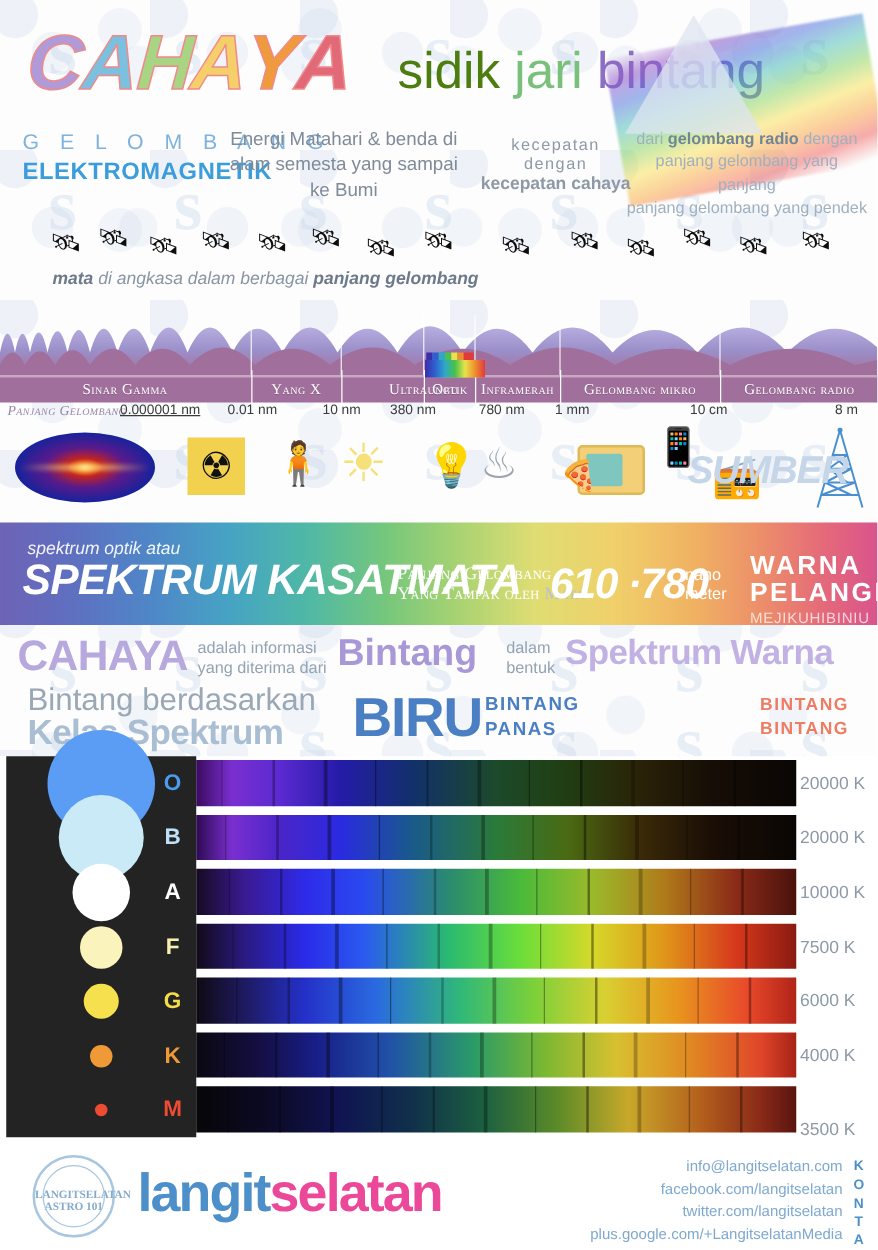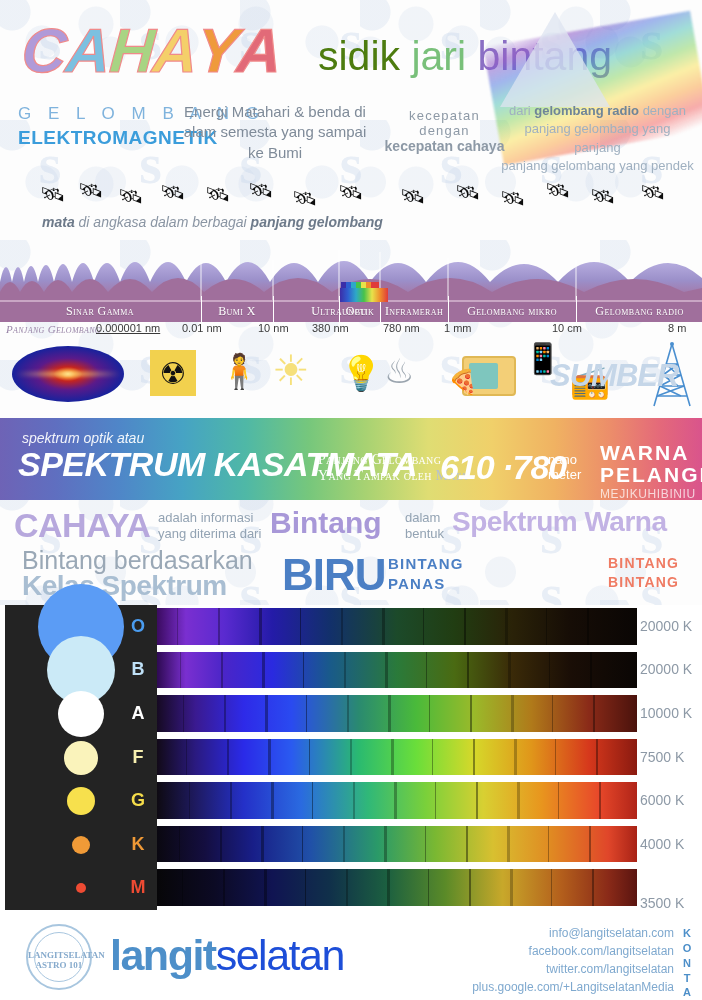--- a/index.html
+++ b/index.html
@@ -157,21 +157,21 @@
   
   .footer { position:relative; z-index:3; height:92px; background:#ffffff; }
   .seal { position:absolute; left:26px; top:14px; width:66px; height:66px; border-radius:50%;
           border:2px solid #a8c6df; }
   .seal:after{content:""; position:absolute; left:6px; top:6px; right:6px; bottom:6px;
               border:1px solid #a8c6df; border-radius:50%;}
   .sealtxt { position:absolute; left:0; right:0; top:24px; text-align:center;
              font:700 9px "Liberation Serif",serif; color:#86aacc;}
   .brand { position:absolute; left:110px; top:24px; font-size:43px; line-height:1; letter-spacing:-1.5px;}
   .brand .b1{ font-weight:700; color:#4d8fc9;}
-  .brand .b2{ font-weight:400; color:#1d4ed8;}
+  .brand .b2{ font-weight:700; color:#ec4899;}
   .contacts { position:absolute; right:28px; top:14px; text-align:right; color:#7fa9cf;
               font:400 12px "Liberation Sans",sans-serif; line-height:1.5;}
   .kontak { position:absolute; right:8px; top:16px; width:14px; text-align:center;
             font:700 11px "Liberation Sans",sans-serif; color:#4d8fc9; line-height:1.35;}
 </style>
 </head>
 <body>
 
 <div id="poster">
   <div class="wm"></div>
@@ -310,21 +310,21 @@
           <rect x="356" y="44" width="5" height="18" fill="#47c24a"></rect>
         <rect x="361" y="44" width="5" height="18" fill="#e8e24a"></rect>
           <rect x="366" y="44" width="5" height="18" fill="#ef8f2c"></rect>
         <rect x="371" y="44" width="8" height="18" fill="#e03a3a"></rect>
       </g>
     </svg>
   </div>
 
   <div class="embar" id="em-bar">
       <div class="emlabel" style="left: 0px; width: 200px;">Sinar Gamma</div>
-      <div class="emlabel" style="left: 202px; width: 70px;">Bumi X</div>
+      <div class="emlabel" style="left: 202px; width: 70px;">Yang X</div>
       <div class="emlabel" style="left: 274px; width: 66px; margin-left: 32px;">Ultraungu</div>
       <div class="emlabel" style="left: 340px; width: 40px;">Optik</div>
       <div class="emlabel" style="left: 381px; width: 66px;">Inframerah</div>
       <div class="emlabel" style="left: 449px; width: 126px;">Gelombang mikro</div>
       <div class="emlabel" style="left: 577px; width: 125px;">Gelombang radio</div>
       <div class="emtick" style="left: 201px;"></div>
       <div class="emtick" style="left: 273px;"></div>
       <div class="emtick" style="left: 339px;"></div>
       <div class="emtick" style="left: 380px;"></div>
       <div class="emtick" style="left: 448px;"></div>

